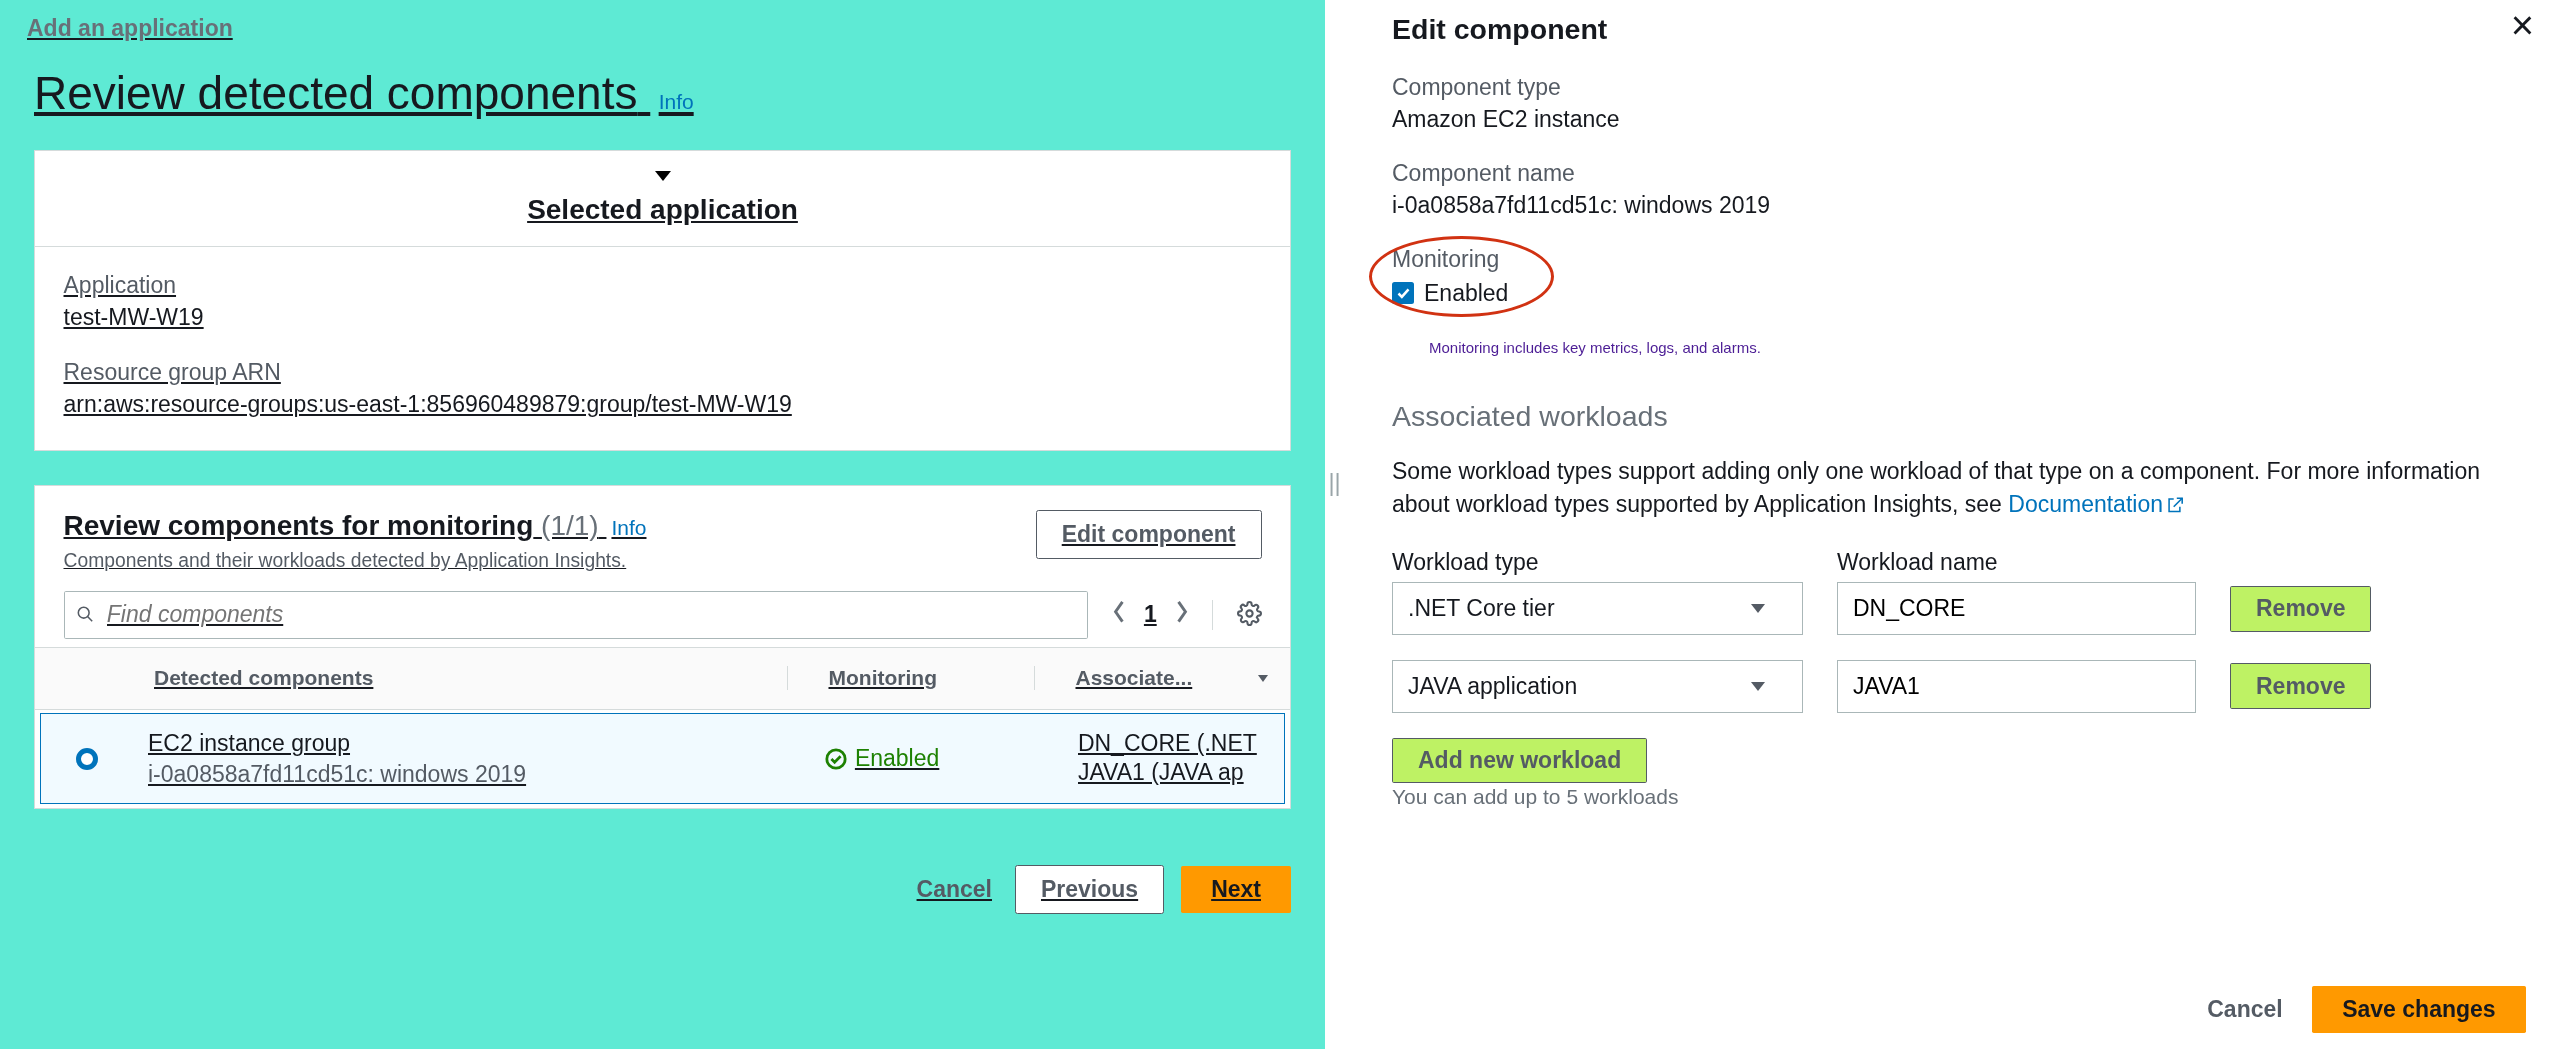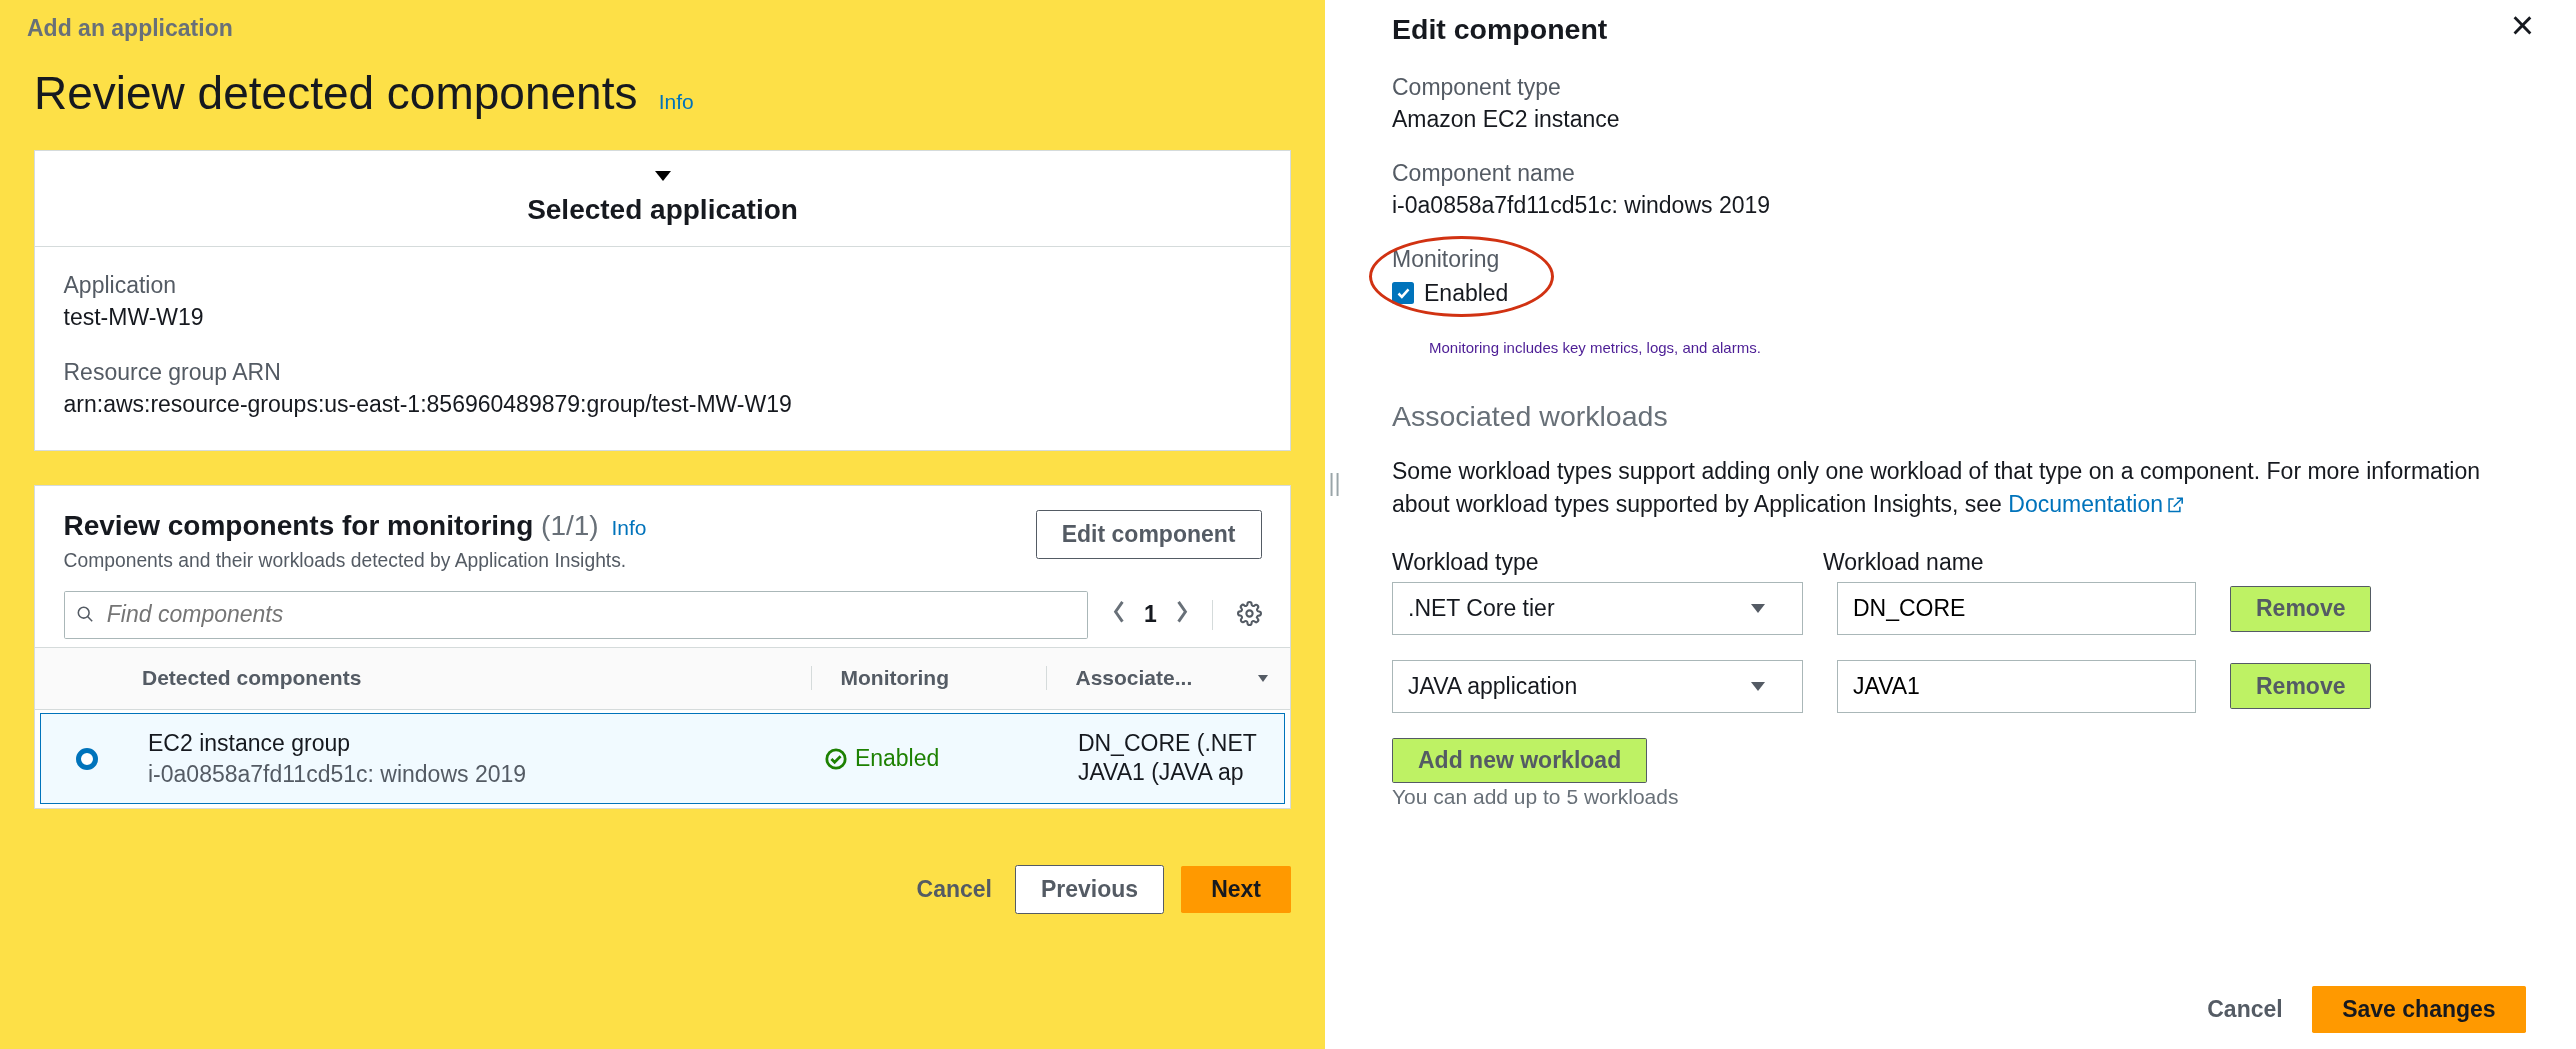--- a/index.html
+++ b/index.html
@@ -1,18 +1,18 @@
 <!DOCTYPE html>
 <html><head>
 <meta charset="utf-8">
 <style>
   * { box-sizing: border-box; }
   html, body { margin:0; padding:0; height:100%; font-family: "Amazon Ember","Helvetica Neue",Arial,sans-serif; font-size:11.8px; color:#16191f; background:#fff; }
   body { display:flex; width:2576px; height:1050px; }
-  .left-col { width:1343px; background:#fde047; padding:0 0 0 0; position:relative; }
+  .left-col { width:1343px; background:#5eead4; padding:0 0 0 0; position:relative;text-decoration:underline; }
   .left-inner { padding:0 34px; }
   .breadcrumb { padding:15px 27px 0; font-size:23px; color:#687078; font-weight:700; }
   h1.page-title { font-size:46px; font-weight:400; margin:23.5px 0 30px; color:#16191f; }
   h1.page-title .info-link { font-size:21px; color:#0073bb; font-weight:400; margin-left:8.4px; cursor:pointer; }
   .panel { border:0.8px solid #d5dbdb; background:#fff; margin-bottom:34px; }
   .panel-header { padding:20px 28.5px; border-bottom:0.8px solid #d5dbdb; display:flex; align-items:center; gap:13.4px;flex-direction:column; }
   .panel-header .caret { width:0; height:0; border-left:8.4px solid transparent; border-right:8.4px solid transparent; border-top:10px solid #000; }
   .panel-header .title { font-size:28px; font-weight:700; }
   .panel-body { padding:25px 28.5px 32px; }
   .kv-label { font-size:23px; color:#545b64; margin-bottom:5px; }
@@ -28,21 +28,21 @@
   .filter-row { padding:0 28.5px 8.4px; display:flex; align-items:center; gap:23.5px; }
   .search-wrap { flex:1; display:flex; align-items:center; border:0.8px solid #aab7b8; background:#fff; padding:8.4px 11.8px; border-radius:1.7px; }
   .search-wrap svg { width:18.5px; height:18.5px; stroke:#545b64; fill:none; stroke-width:2; margin-right:10px; flex:none; }
   .search-wrap input { border:none; outline:none; font-size:23px; width:100%; font-style:italic; color:#687078; background:transparent; }
   .pager { display:flex; align-items:center; gap:17px; color:#687078; font-size:23px; }
   .pager svg { width:15px; height:23.5px; stroke:#687078; fill:none; stroke-width:3; }
   .pager .page-num { color:#16191f; font-weight:700; }
   .divider-v { width:0.8px; height:30px; background:#d5dbdb; }
   .gear svg { width:25px; height:25px; stroke:#545b64; fill:none; stroke-width:2; }
 
-  .table-header-row { display:flex; border-top:0.8px solid #d5dbdb; border-bottom:0.8px solid #d5dbdb; padding:18.5px 0; background:#fafafa; }
+  .table-header-row { display:flex; border-top:0.8px solid #d5dbdb; border-bottom:0.8px solid #d5dbdb; padding:18.5px 0; background:#fafafa;gap:12px; }
   .col-sel { width:92px; flex:none; }
   .col-comp { flex:1; padding-left:15px; font-size:21px; font-weight:700; color:#545b64; border-right:0.8px solid #d5dbdb; }
   .col-mon { width:235px; flex:none; font-size:21px; font-weight:700; color:#545b64; text-align:left; padding-left:28.5px; border-right:0.8px solid #d5dbdb; display:flex; align-items:center; }
   .col-assoc { width:243px; flex:none; font-size:21px; font-weight:700; color:#545b64; padding-left:28.5px; display:flex; align-items:center; gap:10px; justify-content:space-between; padding-right:22px; }
   .col-assoc .caret-sm { width:0; height:0; border-left:5.9px solid transparent; border-right:5.9px solid transparent; border-top:7.6px solid #545b64; }
 
   .table-row { display:flex; align-items:center; border:1.7px solid #0073bb; background:#f1faff; min-height:91px; margin:3.4px 5px; }
   .table-row .col-sel { display:flex; align-items:center; justify-content:center; }
   .radio-outer { width:22px; height:22px; border-radius:50%; border:5px solid #0073bb; background:#fff; }
   .comp-name { font-size:23px; color:#16191f; }
@@ -71,21 +71,21 @@
   .monitoring-ellipse { position:absolute; top:-10px; left:-23.5px; width:185px; height:81px; border:3.4px solid #d13212; border-radius:50%; pointer-events:none; }
   .checkbox-row { display:flex; align-items:center; gap:10px; margin-top:6.7px; }
   .checkbox { width:22px; height:22px; border-radius:2.5px; background:#0073bb; display:flex; align-items:center; justify-content:center; }
   .checkbox svg { width:15px; height:15px; stroke:#fff; fill:none; stroke-width:3; }
   .help-text { font-size:15px; color:#4c1d95; margin-top:20px; margin-left:37px; }
   h3.section-title { font-size:28.5px; color:#687078; font-weight:400; margin:17px 0 22px; }
   .workload-desc { font-size:23px; line-height:1.45; margin-bottom:25px; }
   .workload-desc a { color:#0073bb; text-decoration:none; }
   .ext-icon { display:inline-block; vertical-align:-2.5px; margin-left:3.4px; }
   .ext-icon svg { width:18.5px; height:18.5px; stroke:#0073bb; fill:none; stroke-width:2; }
-  .wl-columns-head { display:flex; gap:20px; margin-bottom:6.7px; width:1142px; }
+  .wl-columns-head { display:flex; gap:34px; margin-bottom:6.7px; width:1142px; }
   .wl-columns-head .h { font-size:23px; color:#16191f; }
   .wl-columns-head .h1 { width:411px; }
   .wl-columns-head .h2 { width:437px; }
   .wl-row { display:flex; align-items:center; gap:34px; margin-bottom:25px; }
   .wl-select { position:relative; width:411px; }
   .wl-select .control { border:0.8px solid #aab7b8; padding:11.8px 37px 11.8px 15px; font-size:23px; background:#fff; display:flex; justify-content:space-between; align-items:center; }
   .wl-select .caret { width:0; height:0; border-left:7.6px solid transparent; border-right:7.6px solid transparent; border-top:9.2px solid #545b64; }
   .wl-input { width:359px; }
   .wl-input input { width:100%; border:0.8px solid #aab7b8; padding:11.8px 15px; font-size:23px; outline:none; }
   .btn-outline { border:0.8px solid #545b64; background:#bef264; color:#545b64; font-weight:700; font-size:23px; padding:8.4px 25px; cursor:pointer; border-radius:1.7px; }

